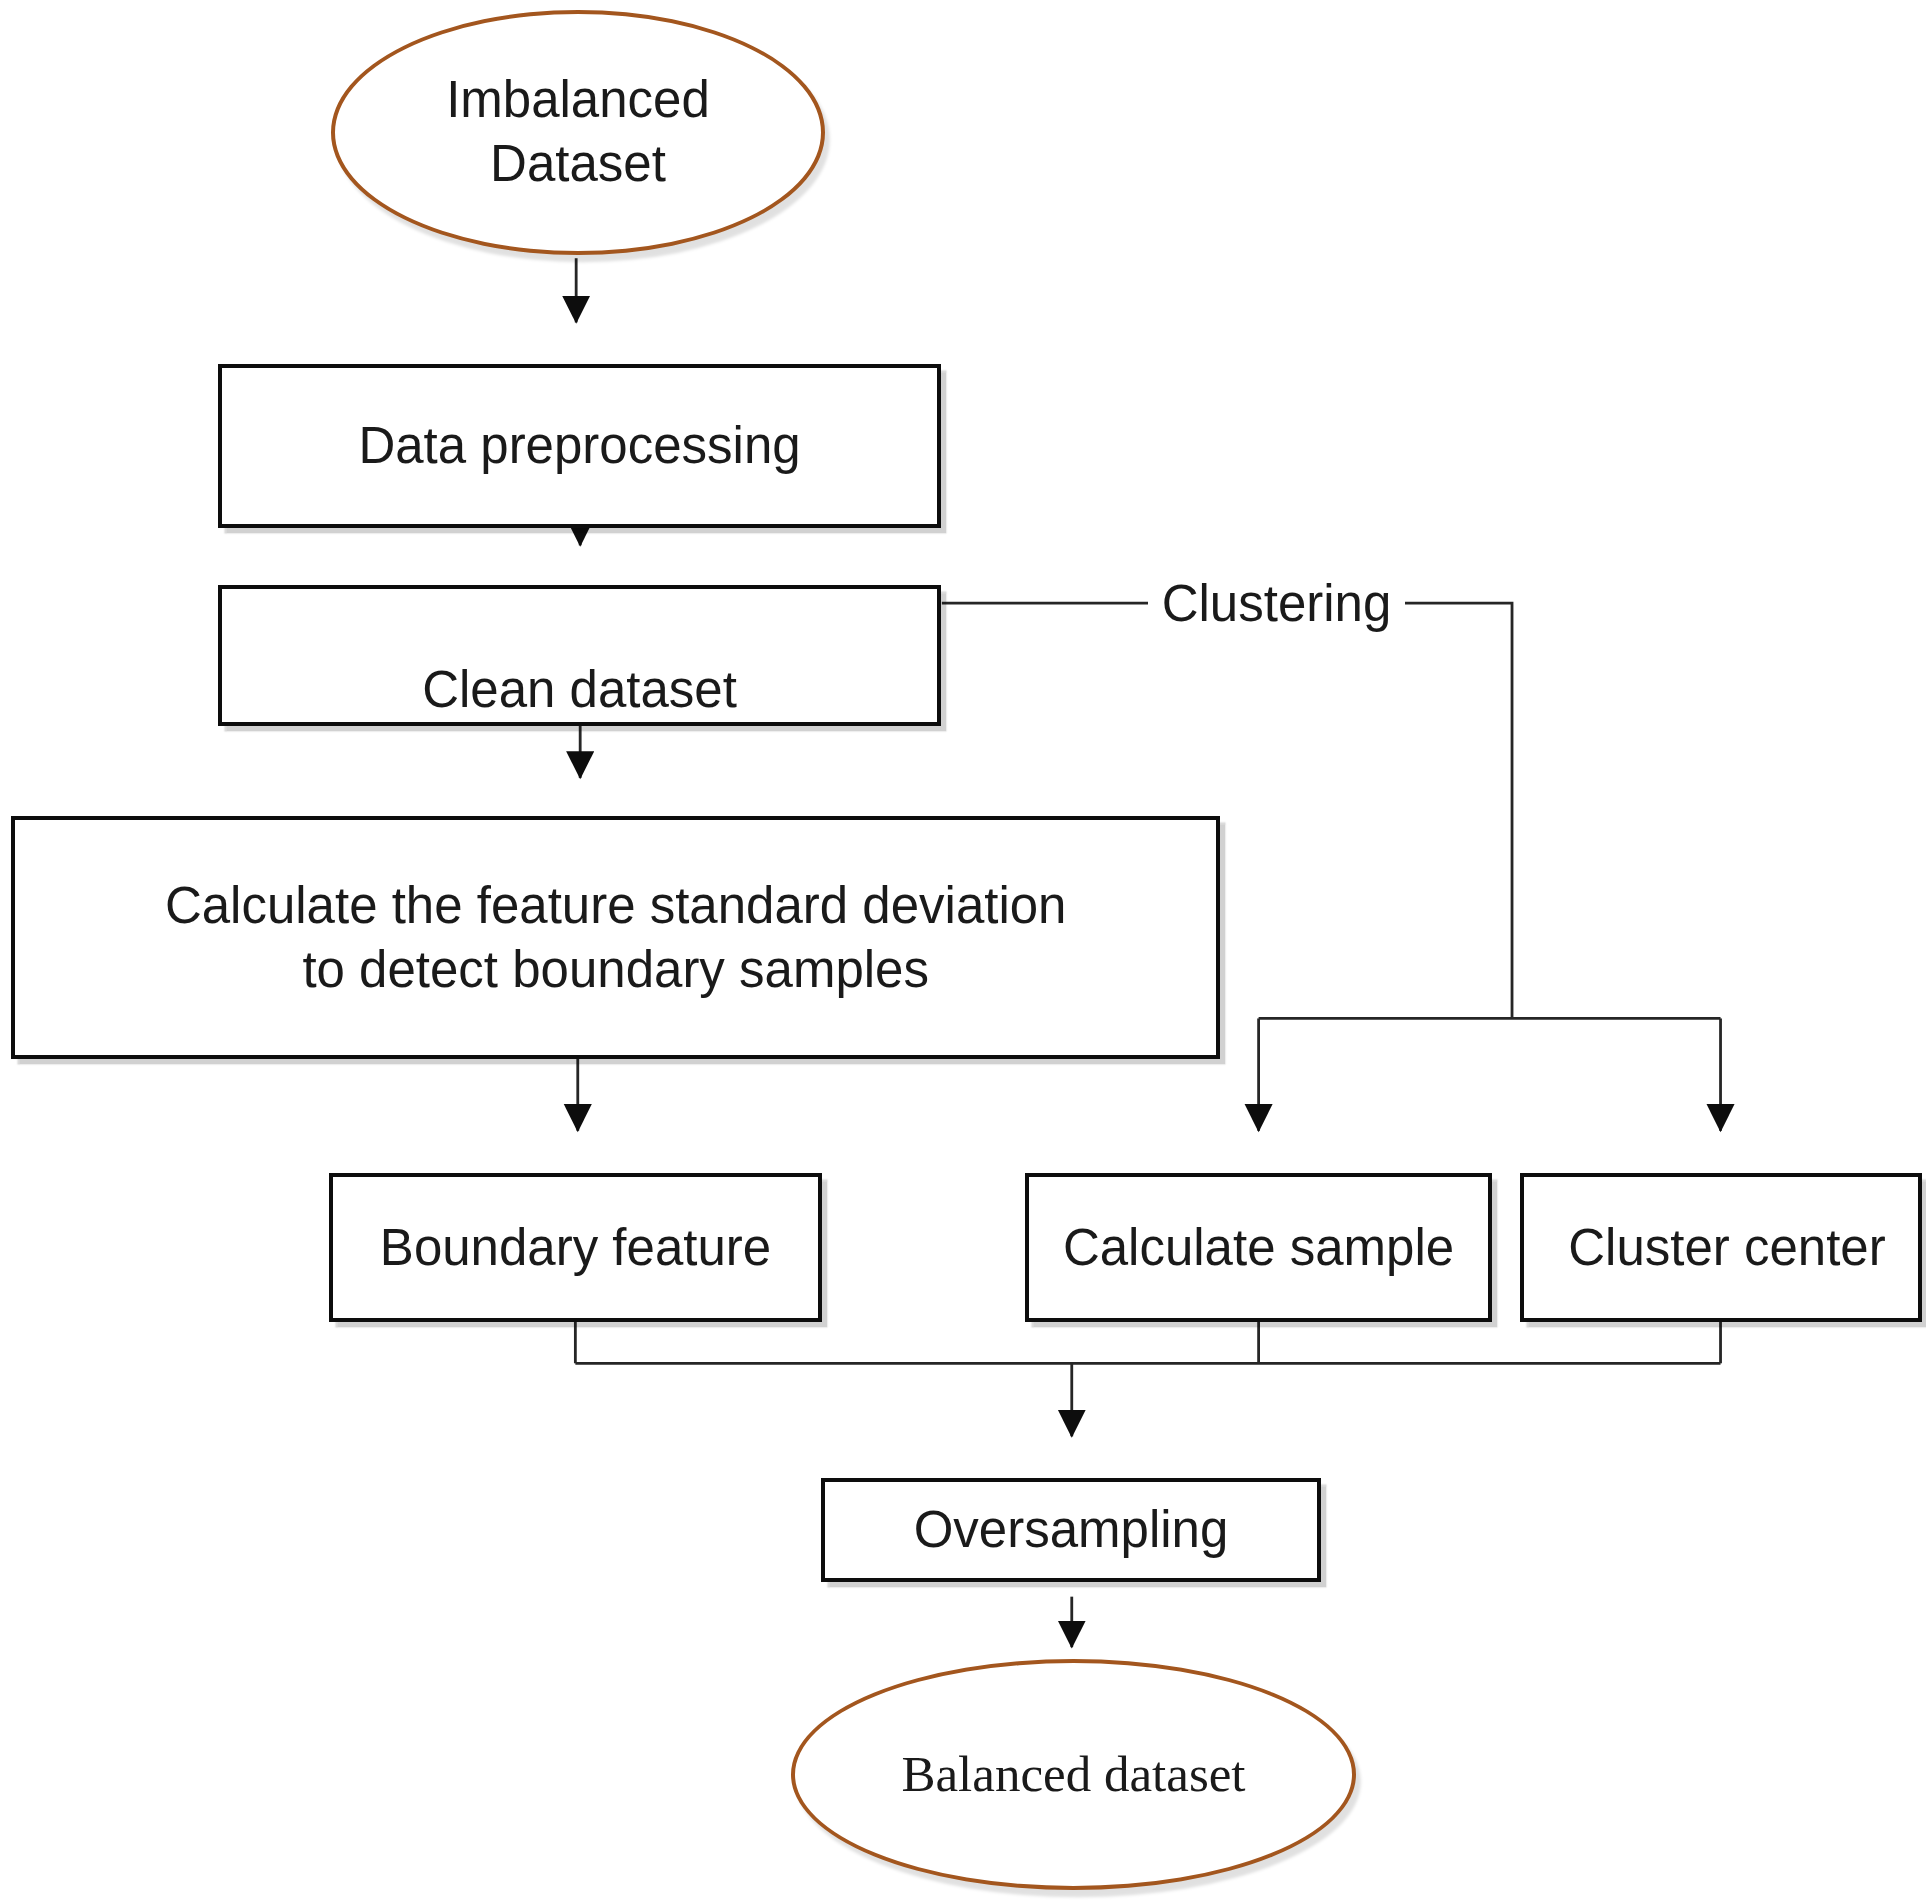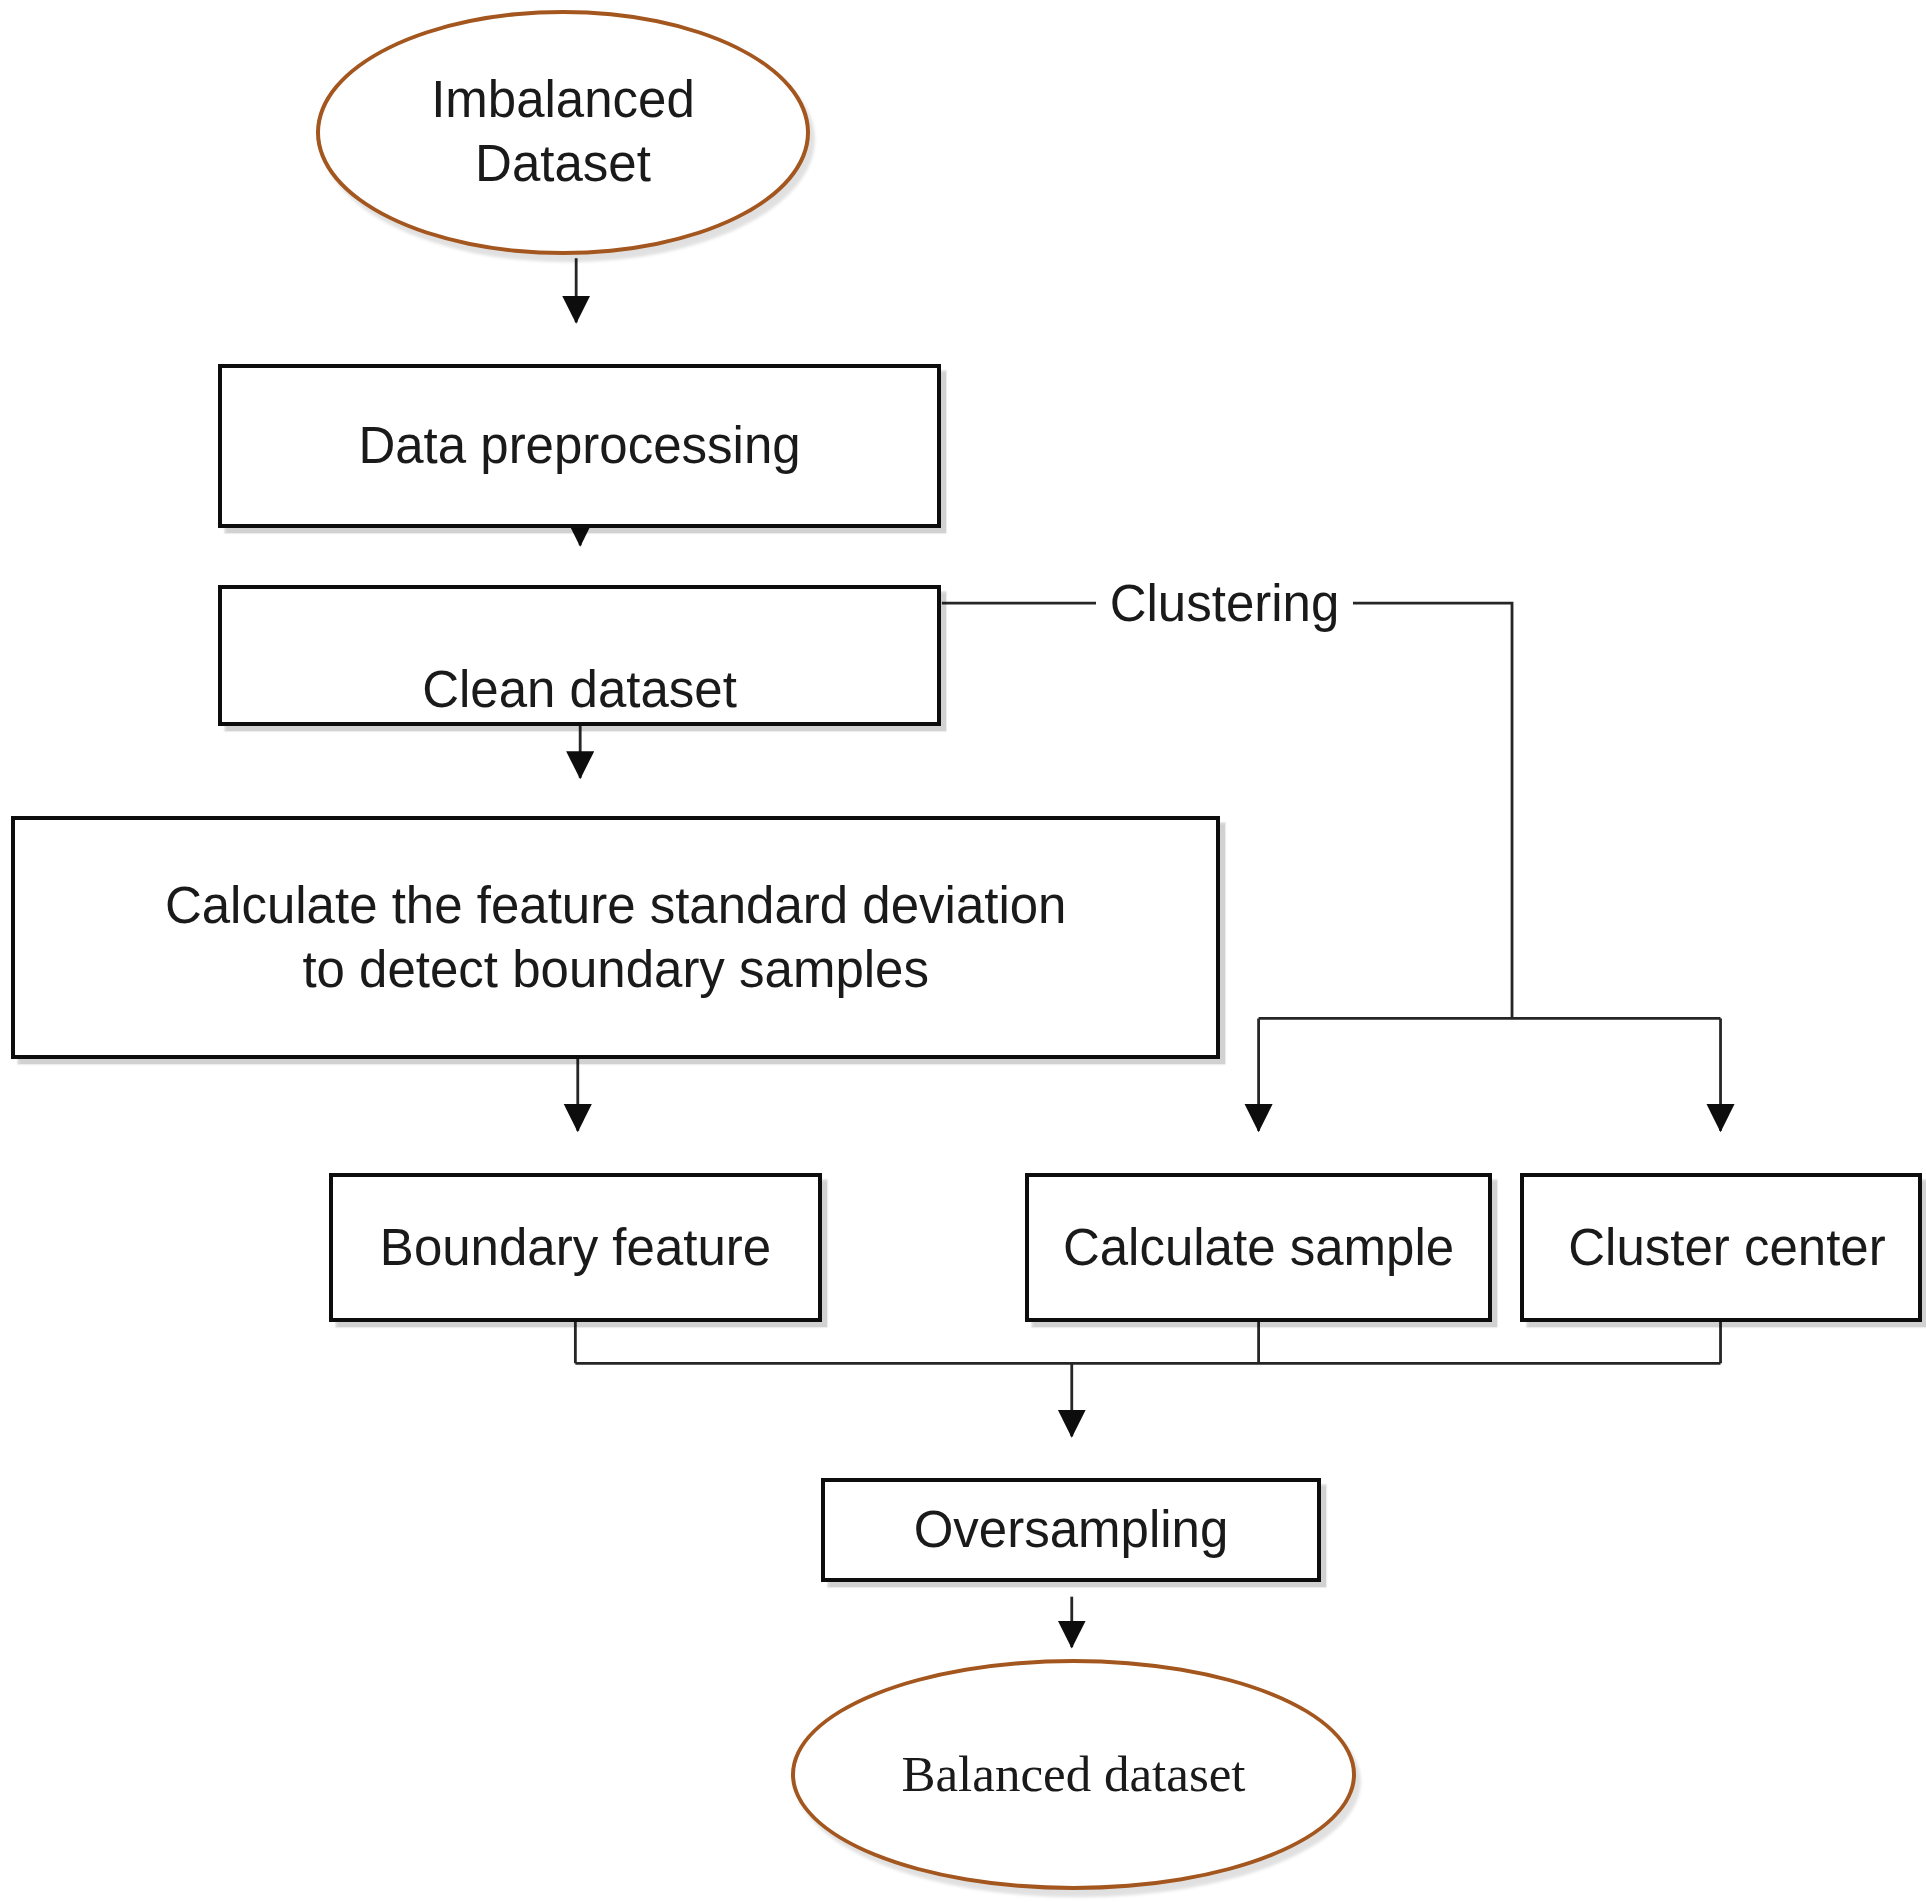--- a/index.html
+++ b/index.html
@@ -67,34 +67,34 @@
     <path d="M1569,1270 V1410" marker-end="url(#arrow)"></path>
     <path d="M2145,1270 V1410" marker-end="url(#arrow)"></path>
     <path d="M717,1611 V1700"></path>
     <path d="M1569,1611 V1700"></path>
     <path d="M2145,1611 V1700"></path>
     <path d="M717,1700 H2145"></path>
     <path d="M1336,1700 V1791" marker-end="url(#arrow)"></path>
     <path d="M1336,1991 V2054" marker-end="url(#arrow)"></path>
   </svg>
 
-  <div class="node ellipse" style="left:316px;top:9.6px;width:494px;height:245px;">
+  <div class="node ellipse" style="left:331px;top:9.6px;width:494px;height:245px;">
     <span>Imbalanced
 Dataset</span>
   </div>
 
   <div class="node rect" style="left:218px;top:332px;width:723px;height:164px;">
     <span>Data preprocessing</span>
   </div>
 
   <div class="node rect" style="left:218px;top:553px;width:723px;height:141px;align-items:flex-end;">
     <span>Clean dataset</span>
   </div>
 
-  <div class="edge-label" style="left:1096px;top:571px;width:257px;height:64px;">Clustering</div>
+  <div class="edge-label" style="left:1148px;top:571px;width:257px;height:64px;">Clustering</div>
 
   <div class="node rect" style="left:11.2px;top:784px;width:1209px;height:243px;">
     <span>Calculate the feature standard deviation
 to detect boundary samples</span>
   </div>
 
   <div class="node rect" style="left:329px;top:1141px;width:493px;height:149px;">
     <span>Boundary feature</span>
   </div>
 

